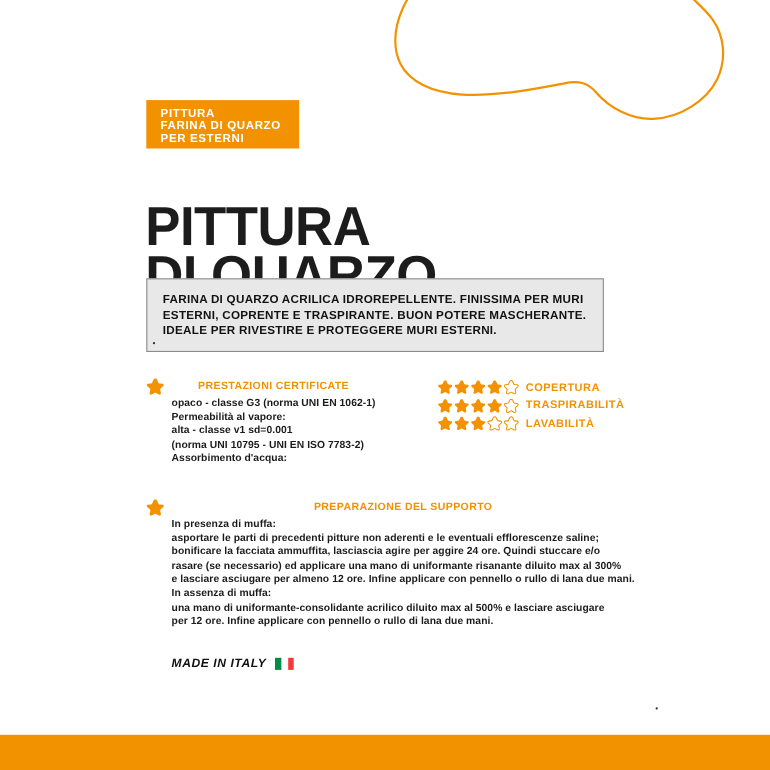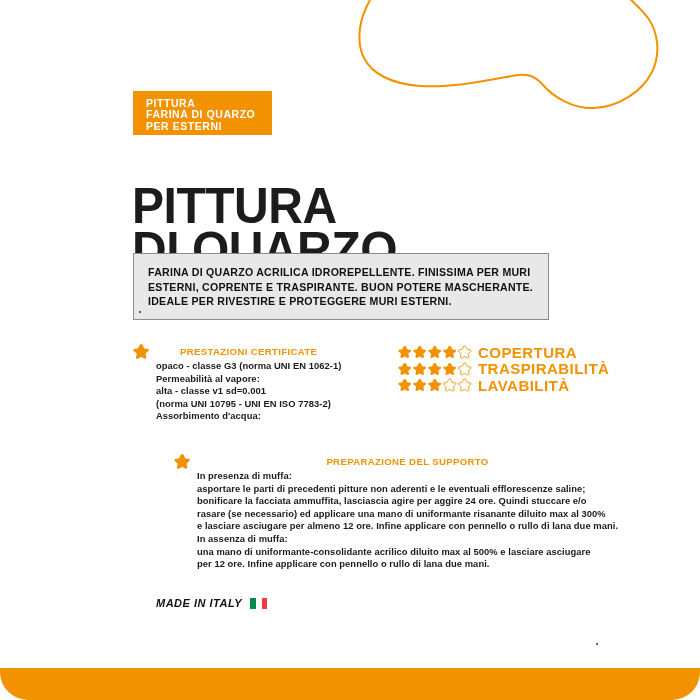--- a/index.html
+++ b/index.html
@@ -9,21 +9,20 @@
   }
   body {
     font-family: "Liberation Sans", "DejaVu Sans", sans-serif;
   }
   #page {
     position: relative;
     width: 700px;
     height: 700px;
     background: #ffffff;
     overflow: hidden;
-    border-radius: 28px;
   }
 
   
   #blob-decoration {
     position: absolute;
     top: -40px;
     left: 330px;
     width: 370px;
     height: 175px;
     pointer-events: none;
@@ -119,34 +118,34 @@
   }
   .bullet-star {
     position: absolute;
     left: -23px;
     top: -3px;
     width: 17px;
     height: 17px;
   }
 
   #section-prestazioni { left: 156px; top: 346px; }
-  #section-preparazione { left: 156px; top: 456px; margin-left: 41px; }
+  #section-preparazione { left: 156px; top: 456px; }
 
   
   #ratings { position: absolute; left: 398px; top: 344px; }
   .rating-row {
     display: flex;
     align-items: center;
     height: 16.5px;
   }
   .rating-stars { display: flex; }
   .rating-stars svg { display: block; margin-right: 1px; }
   .rating-label {
     color: #F29200;
-    font-size: 15px;
+    font-size: 10px;
     font-weight: bold;
     letter-spacing: 0.45px;
     margin-left: 5px;
     white-space: nowrap;
   }
 
   
   #made-in-italy {
     position: absolute;
     left: 156px;

